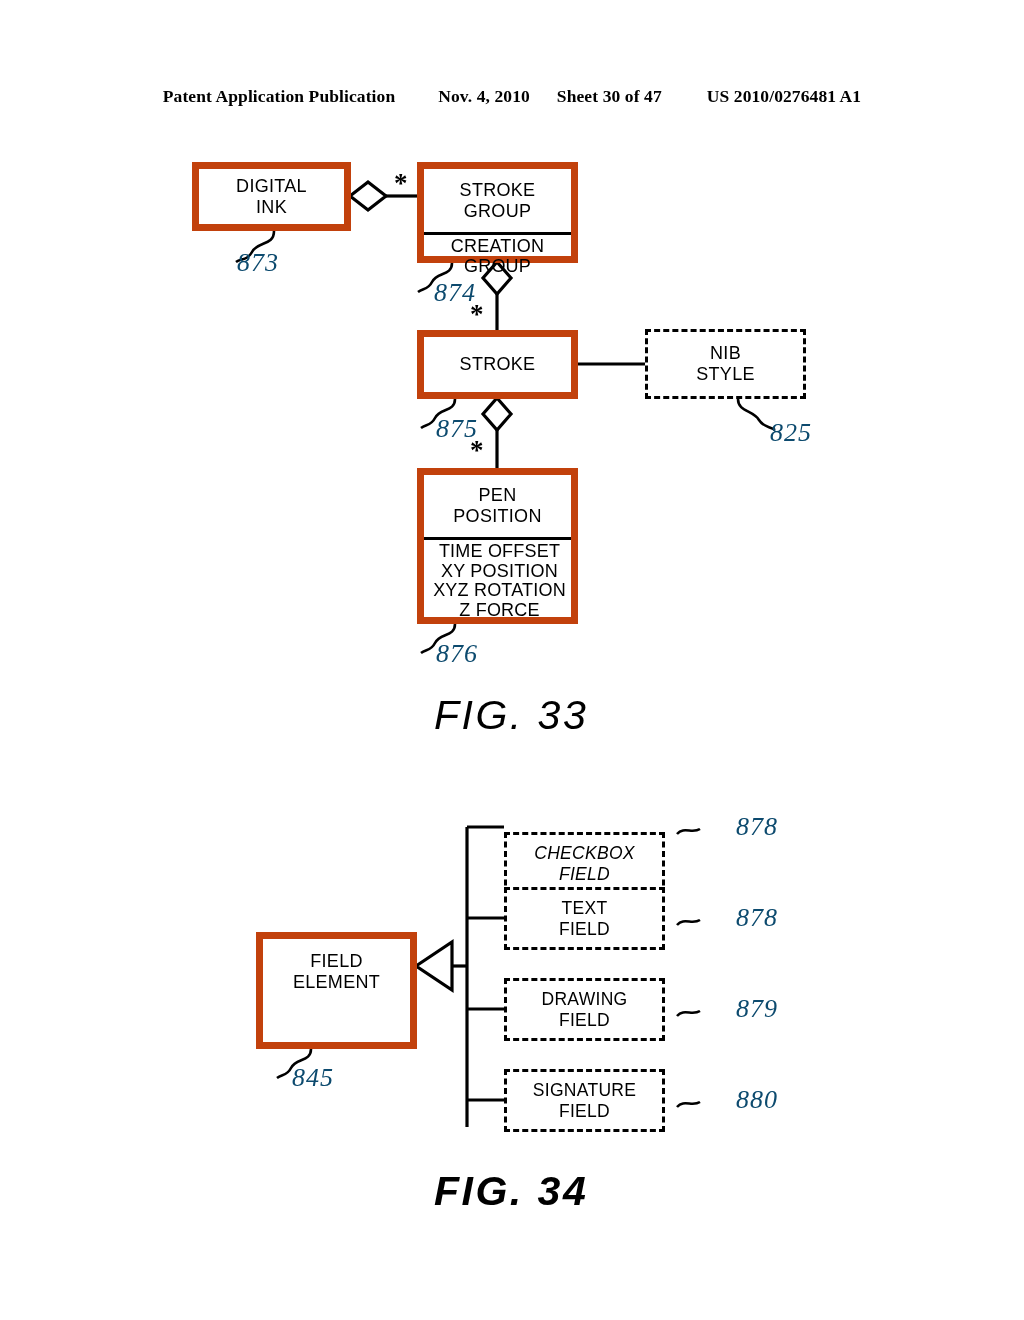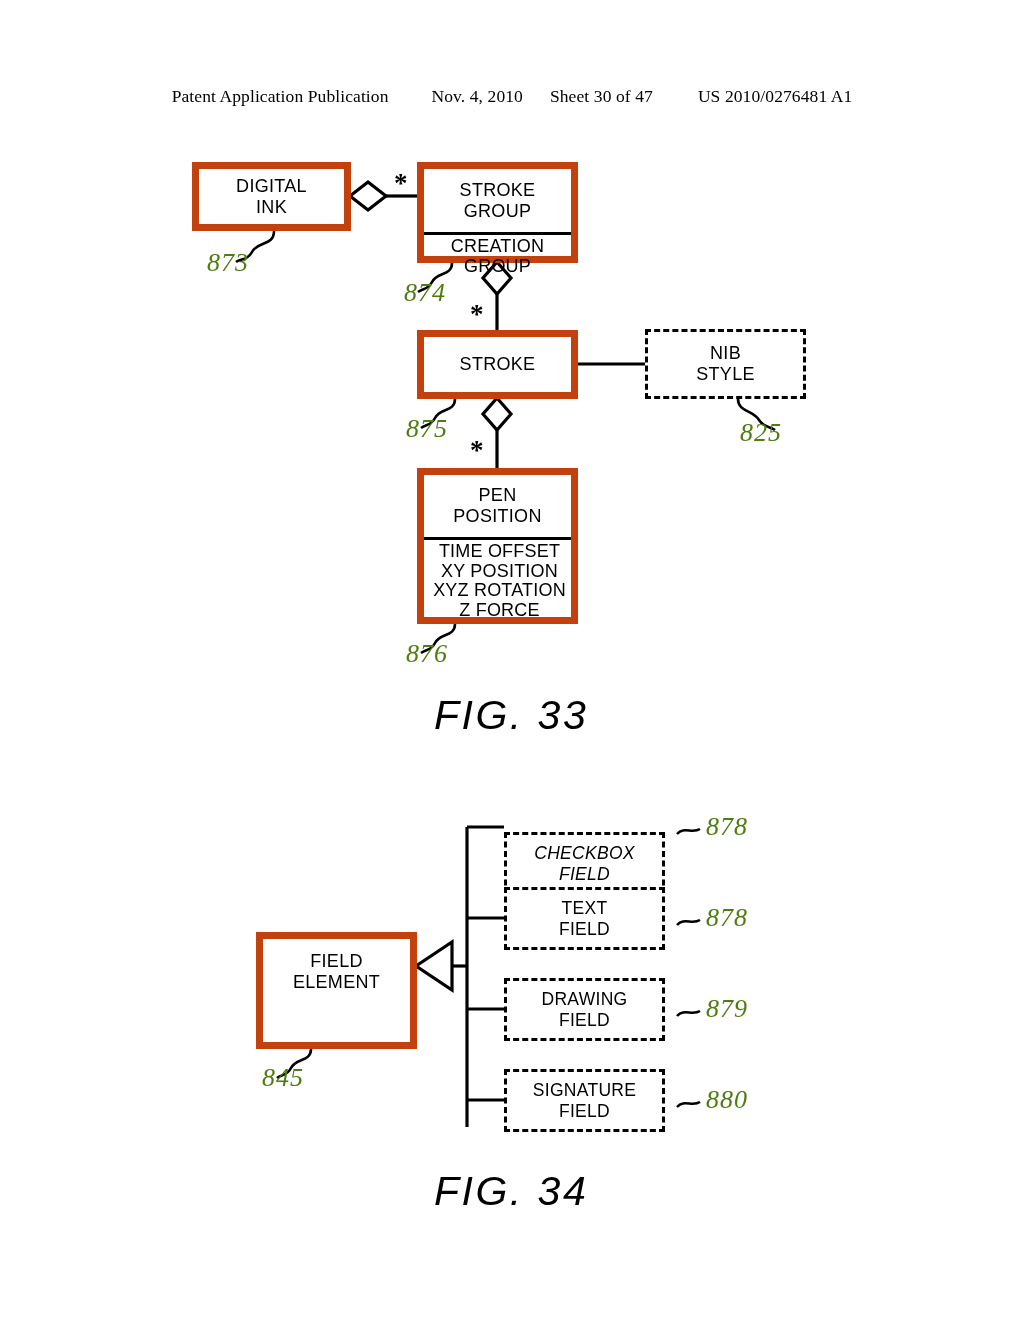--- a/index.html
+++ b/index.html
@@ -19,21 +19,21 @@
   }
 
   
   #header {
     position: absolute;
     top: 86px;
     left: 0;
     width: 1024px;
     text-align: center;
     font-family: "Liberation Serif", serif;
-    font-weight: normal;
+    font-weight: bold;
     font-size: 17.5px;
     letter-spacing: 0.1px;
     white-space: nowrap;
   }
   #header .seg { display: inline-block; vertical-align: baseline; }
   #header .gap-lg { display: inline-block; width: 34px; }
   #header .gap-md { display: inline-block; width: 18px; }
   #header .gap-xl { display: inline-block; width: 36px; }
 
   
@@ -84,22 +84,23 @@
     padding-left: 0;
   }
 
   
   .refnum {
     position: absolute;
     font-family: "Liberation Serif", serif;
     font-style: italic;
     font-size: 26px;
     letter-spacing: 1px;
-    color: #4d7c0f;
-    white-space: nowrap;
+    color: #0c4a6e;
+    white-space: nowrap;
+    margin-left: 30px;
   }
 
   
   .mult {
     position: absolute;
     font-family: "Liberation Serif", serif;
     font-size: 27px;
     font-weight: bold;
     line-height: 1;
     white-space: nowrap;
@@ -241,15 +242,15 @@
 FIELD</div>
   </div>
   <div class="refnum" style="left:706px; top:994px;">879</div>
 
   <div class="node dashed" style="left:504px; top:1069px; width:161px; height:63px;">
     <div class="title compact">SIGNATURE
 FIELD</div>
   </div>
   <div class="refnum" style="left:706px; top:1085px;">880</div>
 
-  <div class="figcaption" style="left:434px; top:1168px;">FIG. 34</div>
+  <div class="figcaption" style="left:434px; top:1168px;font-weight:bold;">FIG. 34</div>
 
 </div>
 
 </body></html>

